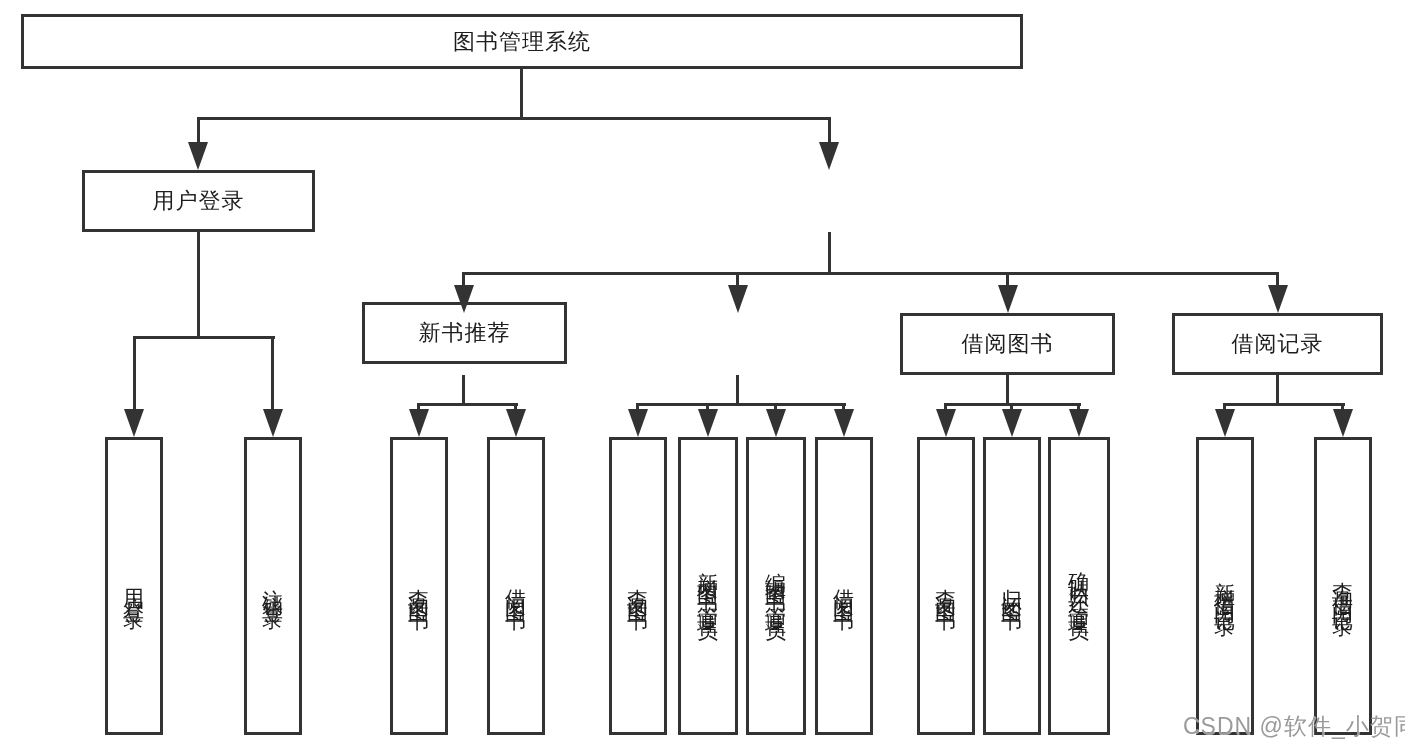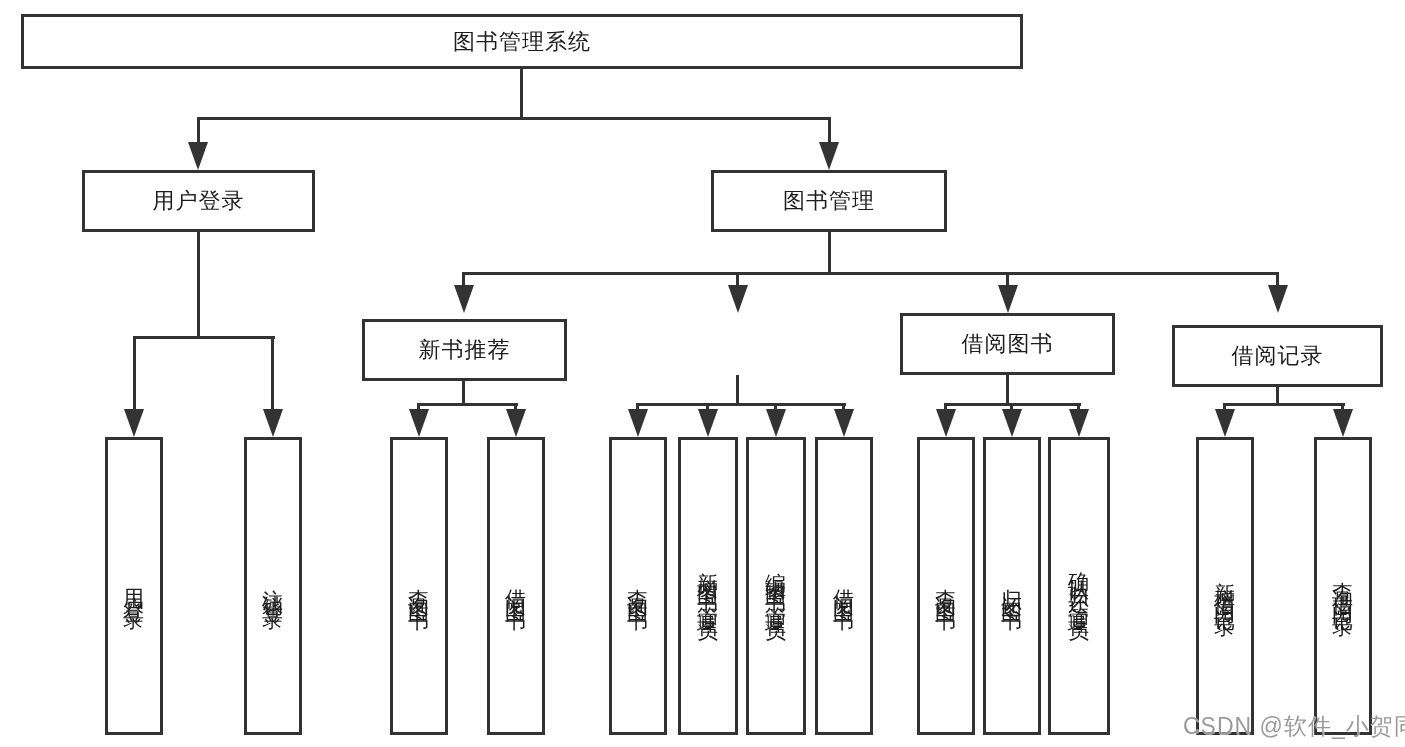--- a/index.html
+++ b/index.html
@@ -41,49 +41,46 @@
   <div class="vl" style="left:520px;top:69px;height:50px;"></div>
   <div class="hl" style="left:197px;top:117px;width:634px;"></div>
   <div class="vl" style="left:197px;top:117px;height:28px;"></div>
   <div class="vl" style="left:828px;top:117px;height:28px;"></div>
   <div class="ar" style="left:188px;top:142px;"></div>
   <div class="ar" style="left:819px;top:142px;"></div>
 
   <div class="box h" style="left:82px;top:170px;width:233px;height:62px;">
     <span>用户登录</span>
   </div>
-  <div class="box h" style="left:711px;top:170px;width:236px;height:62px;">
-    <span>图书管理</span>
-  </div>
 
   <div class="vl" style="left:197px;top:232px;height:106px;"></div>
   <div class="hl" style="left:133px;top:336px;width:142px;"></div>
   <div class="vl" style="left:133px;top:336px;height:76px;"></div>
   <div class="vl" style="left:271px;top:336px;height:76px;"></div>
   <div class="ar" style="left:124px;top:409px;"></div>
   <div class="ar" style="left:263px;top:409px;"></div>
 
   <div class="vl" style="left:828px;top:232px;height:42px;"></div>
   <div class="hl" style="left:462px;top:272px;width:817px;"></div>
   <div class="vl" style="left:462px;top:272px;height:16px;"></div>
   <div class="vl" style="left:736px;top:272px;height:16px;"></div>
   <div class="vl" style="left:1006px;top:272px;height:16px;"></div>
   <div class="vl" style="left:1276px;top:272px;height:16px;"></div>
   <div class="ar" style="left:454px;top:285px;"></div>
   <div class="ar" style="left:728px;top:285px;"></div>
   <div class="ar" style="left:998px;top:285px;"></div>
   <div class="ar" style="left:1268px;top:285px;"></div>
 
-  <div class="box h" style="left:362px;top:319px;width:205px;height:62px;">
+  <div class="box h" style="left:362px;top:302px;width:205px;height:62px;">
     <span>新书推荐</span>
   </div>
   <div class="box h" style="left:900px;top:313px;width:215px;height:62px;">
     <span>借阅图书</span>
   </div>
-  <div class="box h" style="left:1172px;top:325px;width:211px;height:62px;">
+  <div class="box h" style="left:1172px;top:313px;width:211px;height:62px;">
     <span>借阅记录</span>
   </div>
 
   <div class="vl" style="left:462px;top:375px;height:30px;"></div>
   <div class="vl" style="left:736px;top:375px;height:30px;"></div>
   <div class="vl" style="left:1006px;top:375px;height:30px;"></div>
   <div class="vl" style="left:1276px;top:375px;height:30px;"></div>
 
   <div class="hl" style="left:417px;top:403px;width:101px;"></div>
   <div class="hl" style="left:636px;top:403px;width:210px;"></div>

